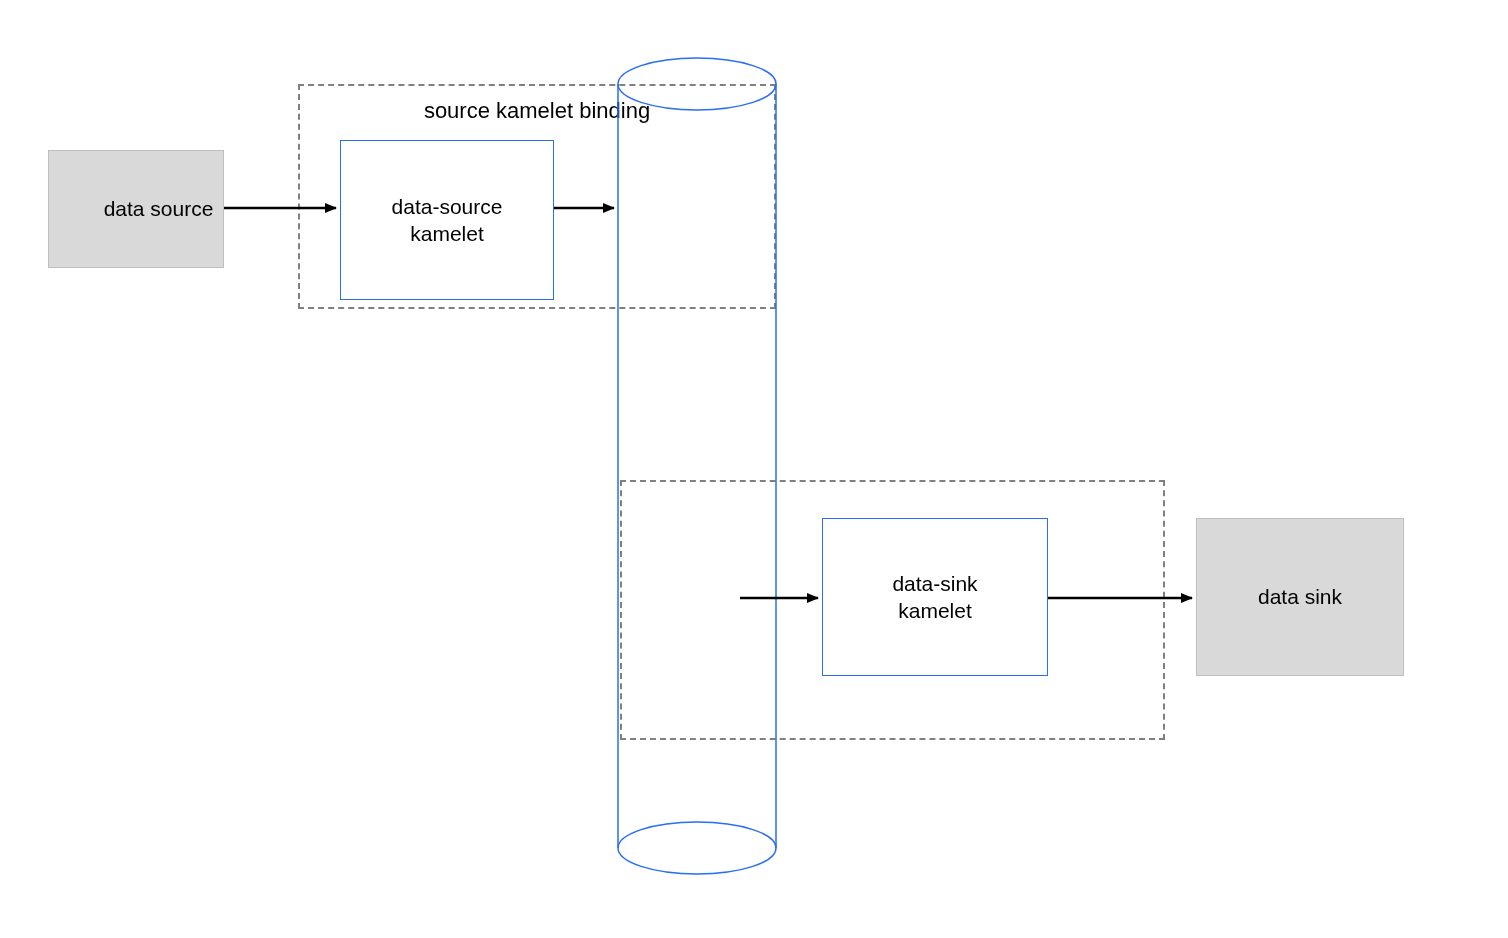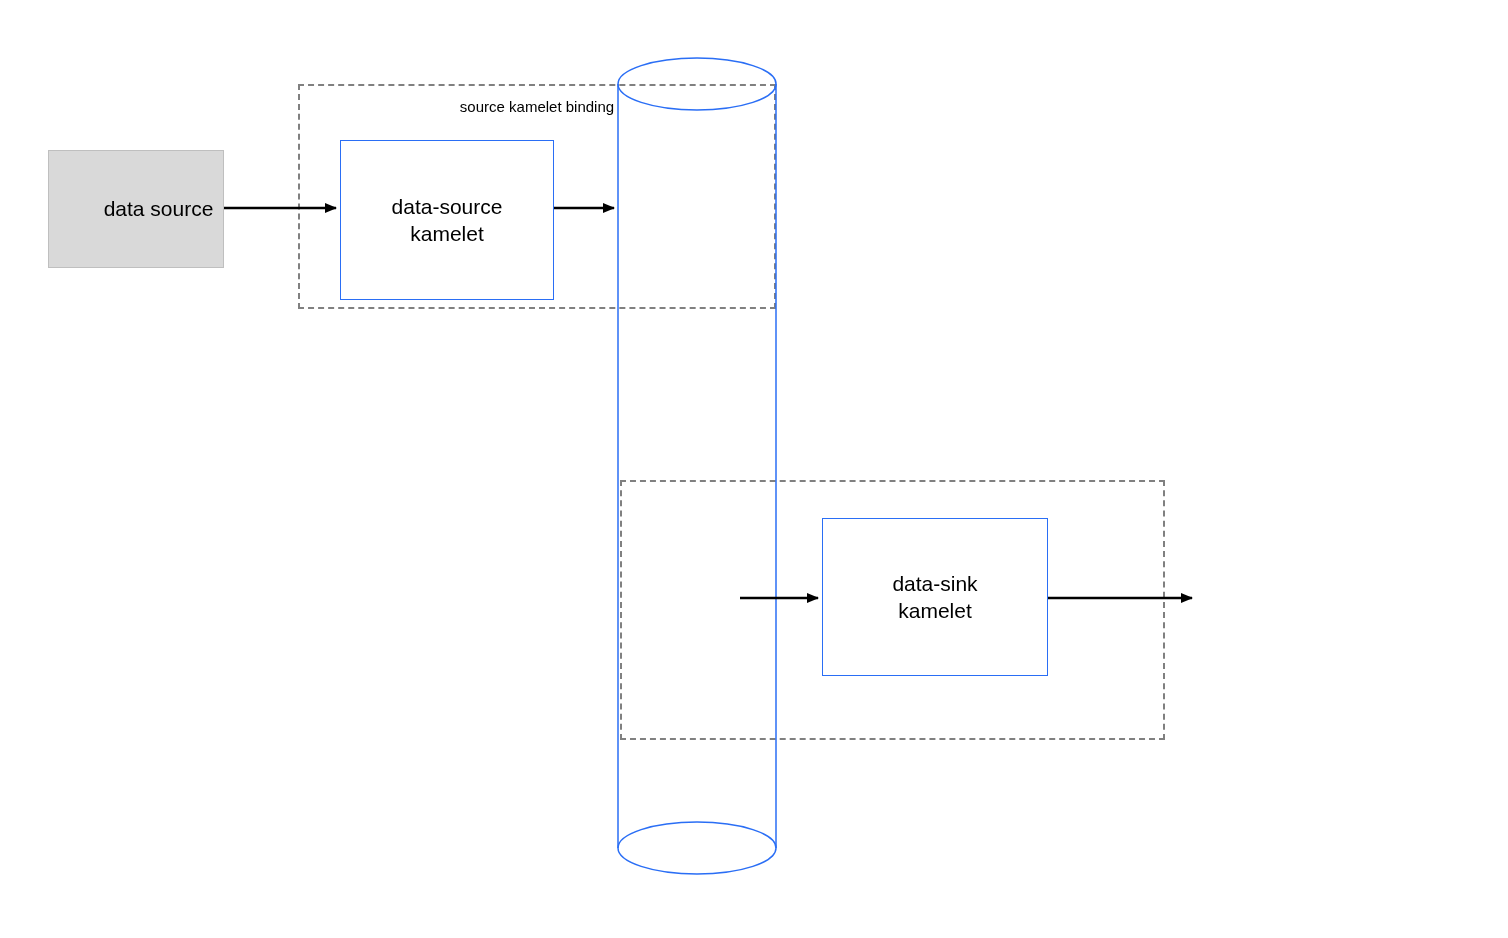--- a/index.html
+++ b/index.html
@@ -33,21 +33,21 @@
   .blue-box {
     background: #ffffff;
     border: 1.5px solid #2a6ef5;
   }
   .dashed-box {
     border: 2px dashed #808080;
     background: transparent;
   }
   .label {
     position: absolute;
-    font-size: 15px;
+    font-size: 22px;
     text-align: center;
     line-height: 1.3;
   }
   svg.overlay {
     position: absolute;
     left: 0;
     top: 0;
     width: 1508px;
     height: 938px;
     pointer-events: none;
@@ -60,20 +60,23 @@
 
   <div class="box dashed-box" style="left:298px; top:84px; width:478px; height:225px;"></div>
   <div class="label" style="left:298px; top:97px; width:478px;">source kamelet binding</div>
 
   <div class="box dashed-box" style="left:620px; top:480px; width:545px; height:260px;"></div>
 
   <div class="box grey-box" style="left:48px; top:150px; width:176px; height:118px;padding-left:45px;">
     <span>data source</span>
   </div>
 
+  <div class="box grey-box" style="left:1196px; top:518px; width:208px; height:158px;">
+    <span>data sink</span>
+  </div>
 
   <div class="box blue-box" style="left:340px; top:140px; width:214px; height:160px;">
     <span style="white-space:pre-line;">data-source
 kamelet</span>
   </div>
 
   <div class="box blue-box" style="left:822px; top:518px; width:226px; height:158px;">
     <span style="white-space:pre-line;">data-sink
 kamelet</span>
   </div>

